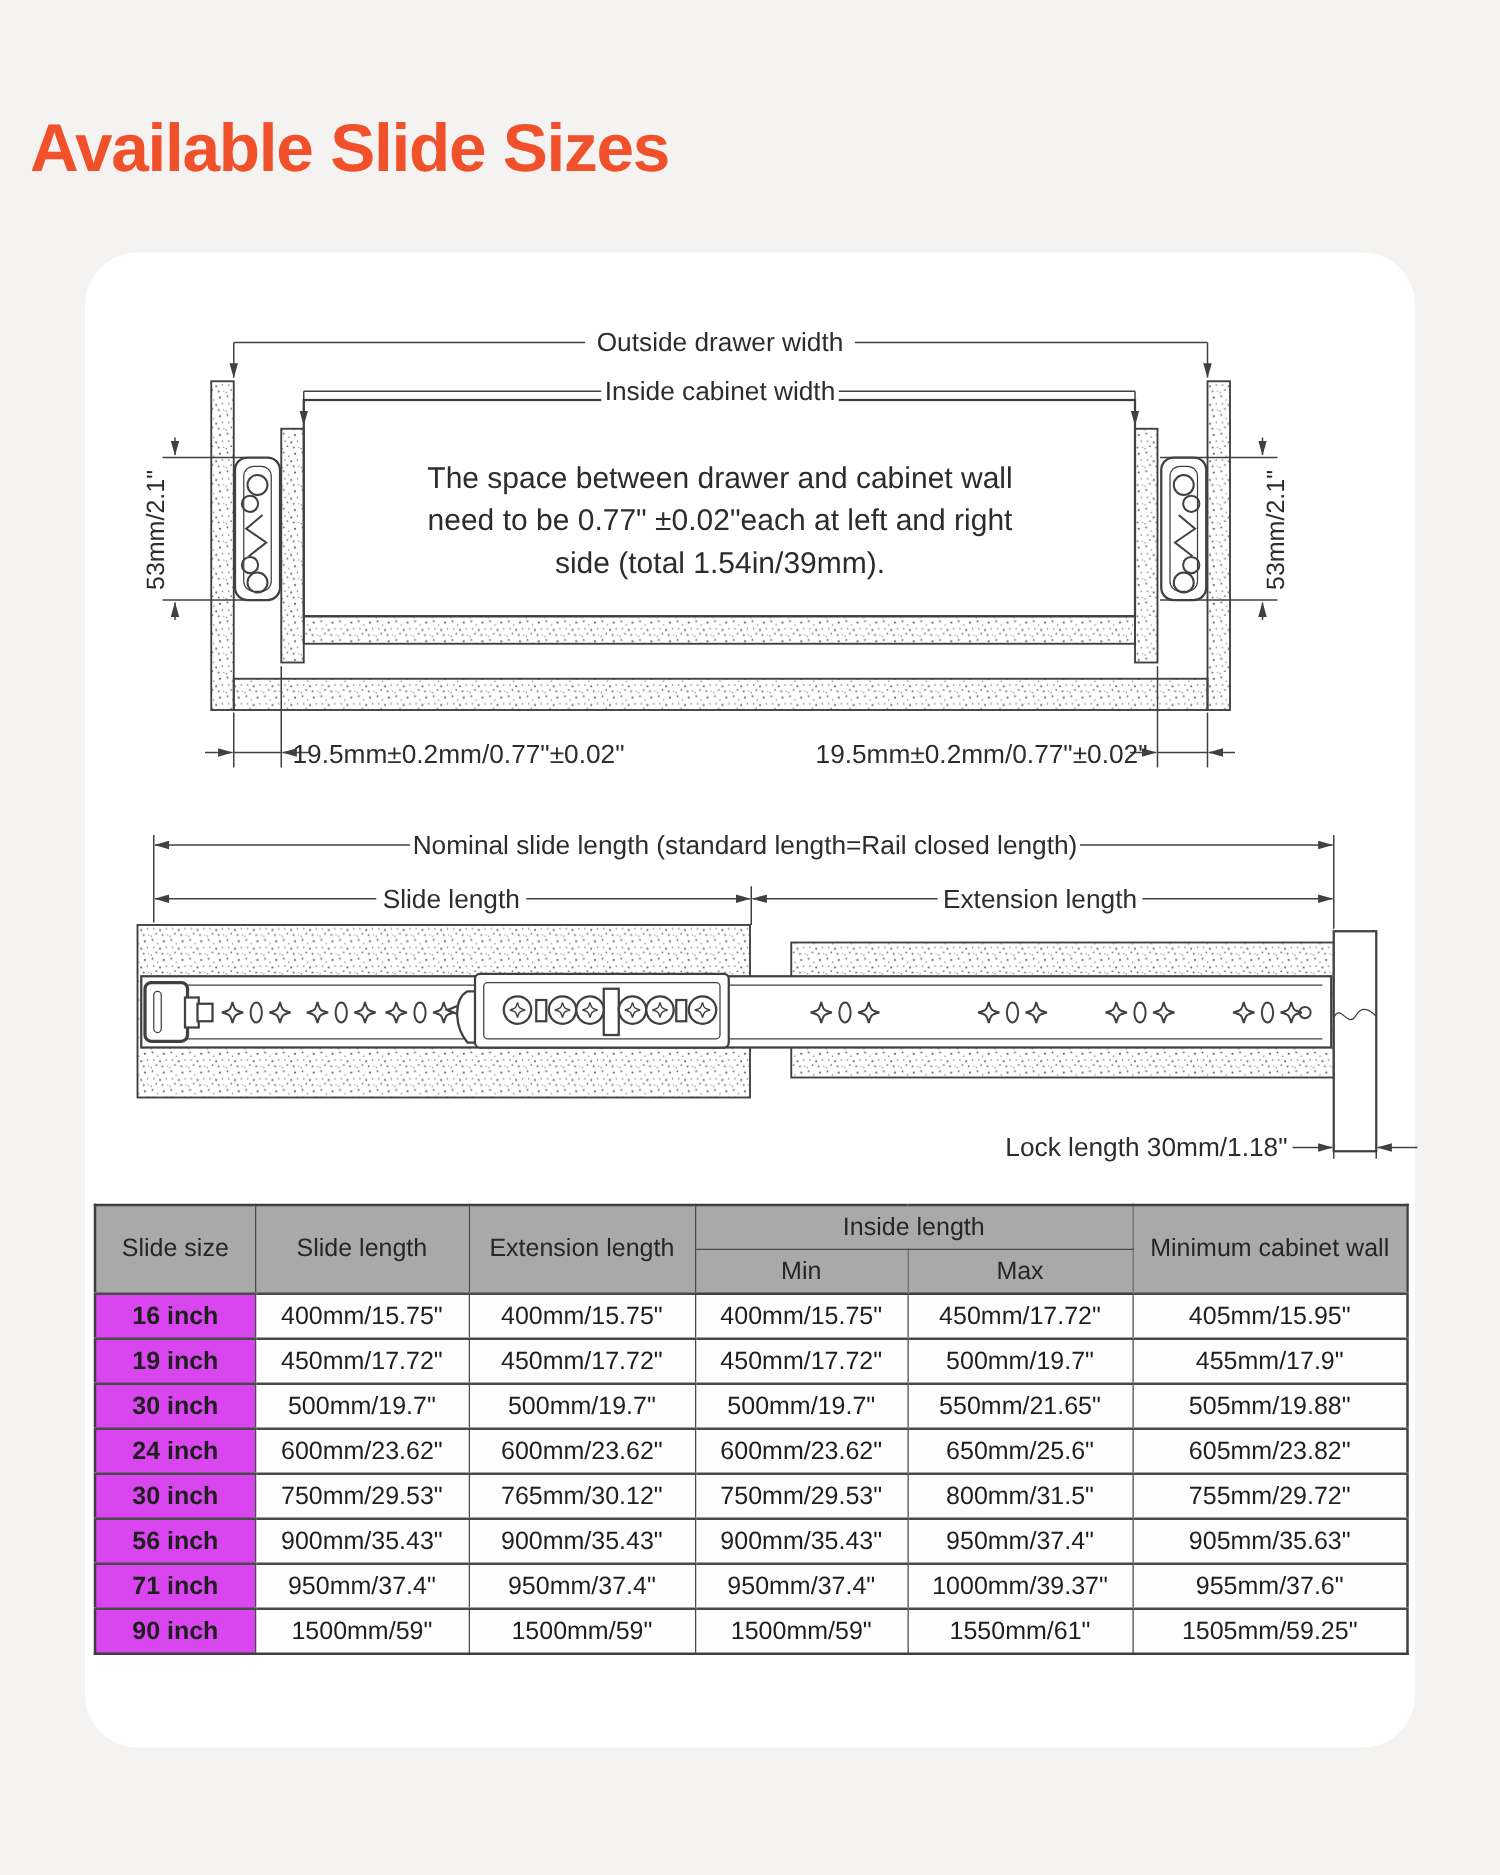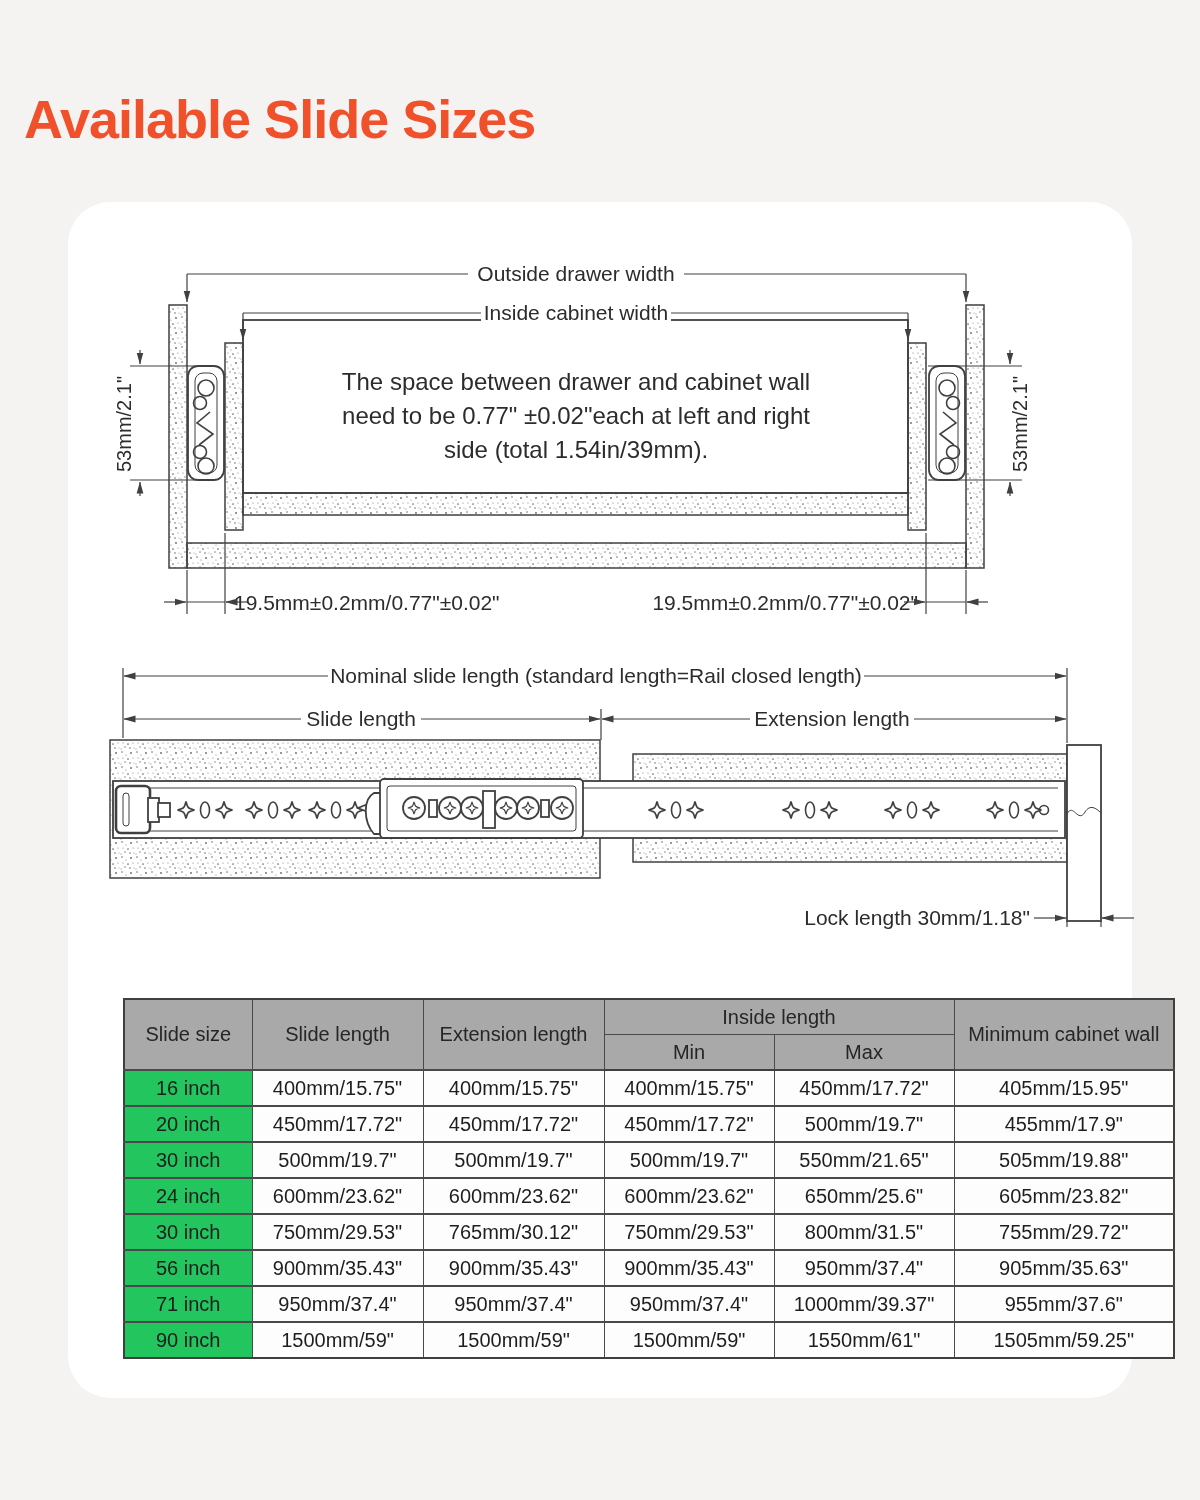--- a/index.html
+++ b/index.html
@@ -14,28 +14,28 @@
   .ln{fill:none;stroke:#404040;stroke-width:1.6;}
   .lnF{fill:#ffffff;stroke:#404040;stroke-width:1.8;}
   .thin{fill:none;stroke:#404040;stroke-width:1;}
   .hatch{fill:url(#stip);stroke:#404040;stroke-width:1.5;}
   .dim{fill:none;stroke:#404040;stroke-width:1.2;}
   .halo{fill:#ffffff;stroke:none;}
   .dtxt{fill:#2c2c2c;font-family:"Liberation Sans",sans-serif;font-size:20px;}
   .dtxt2{fill:#2c2c2c;font-family:"Liberation Sans",sans-serif;font-size:21px;}
   .note{fill:#2c2c2c;font-family:"Liberation Sans",sans-serif;font-size:24px;}
   
-  #size-table{position:absolute;left:75px;top:998px;width:1050px;border-collapse:collapse;
-        font-size:20px;color:#1e1e1e;table-layout:fixed;margin-left:48px;}
+  #size-table{position:absolute;left:75px;top:963px;width:1050px;border-collapse:collapse;
+        font-size:20px;color:#1e1e1e;table-layout:fixed;}
   #size-table th,#size-table td{border:1px solid #4a4a4a;text-align:center;padding:0;
         overflow:hidden;white-space:nowrap;}
   #size-table thead th{background:#a9a9a9;font-weight:400;color:#262626;height:34px;}
   #size-table thead tr:last-child th{border-bottom:2px solid #3f3f3f;text-align:center;}
   #size-table tbody td{background:#fdfdfd;height:34px;border-top-width:2px;}
-  #size-table tbody td.rowhead{background:#22c55e;}
+  #size-table tbody td.rowhead{background:#d946ef;font-weight:bold;}
   #size-table{border:2px solid #3f3f3f;}
 </style>
 </head>
 <body>
 
 <div id="page">
 
   <div id="main-title">Available Slide Sizes</div>
 
   <div id="card"></div>
@@ -270,21 +270,21 @@
     <tbody>
       <tr>
         <td class="rowhead">16 inch</td>
         <td>400mm/15.75"</td>
         <td>400mm/15.75"</td>
         <td>400mm/15.75"</td>
         <td>450mm/17.72"</td>
         <td>405mm/15.95"</td>
       </tr>
       <tr>
-        <td class="rowhead">20 inch</td>
+        <td class="rowhead">19 inch</td>
         <td>450mm/17.72"</td>
         <td>450mm/17.72"</td>
         <td>450mm/17.72"</td>
         <td>500mm/19.7"</td>
         <td>455mm/17.9"</td>
       </tr>
       <tr>
         <td class="rowhead">30 inch</td>
         <td>500mm/19.7"</td>
         <td>500mm/19.7"</td>

